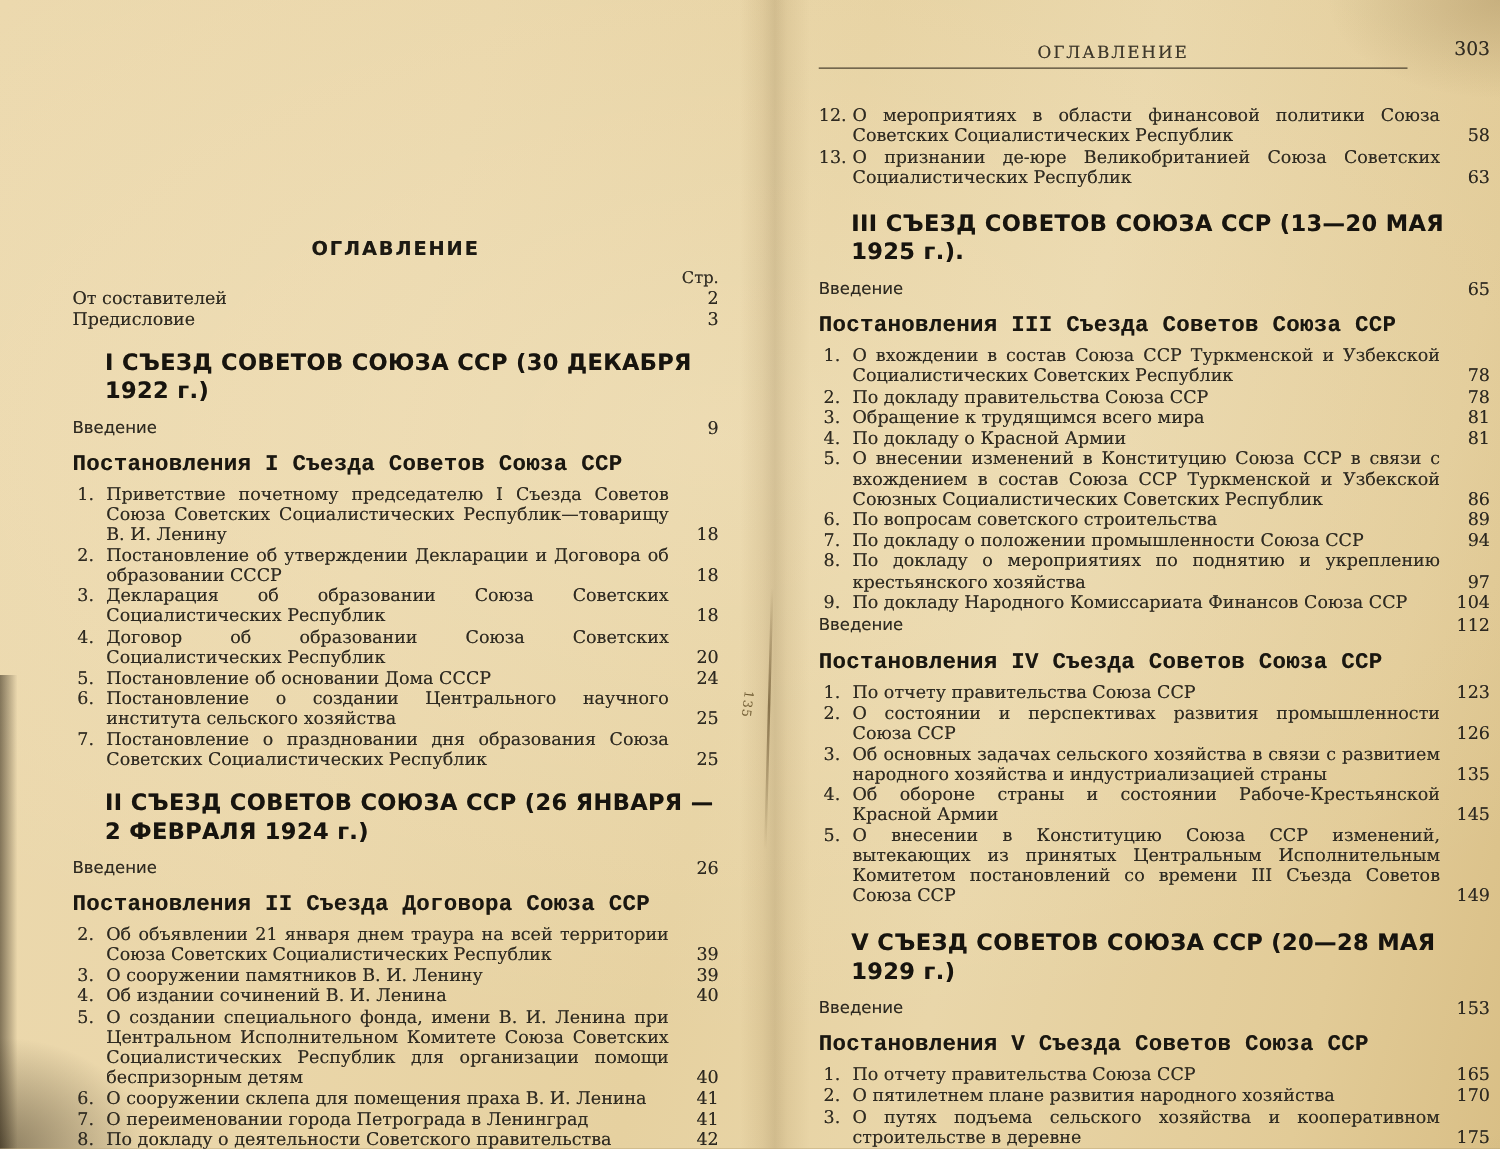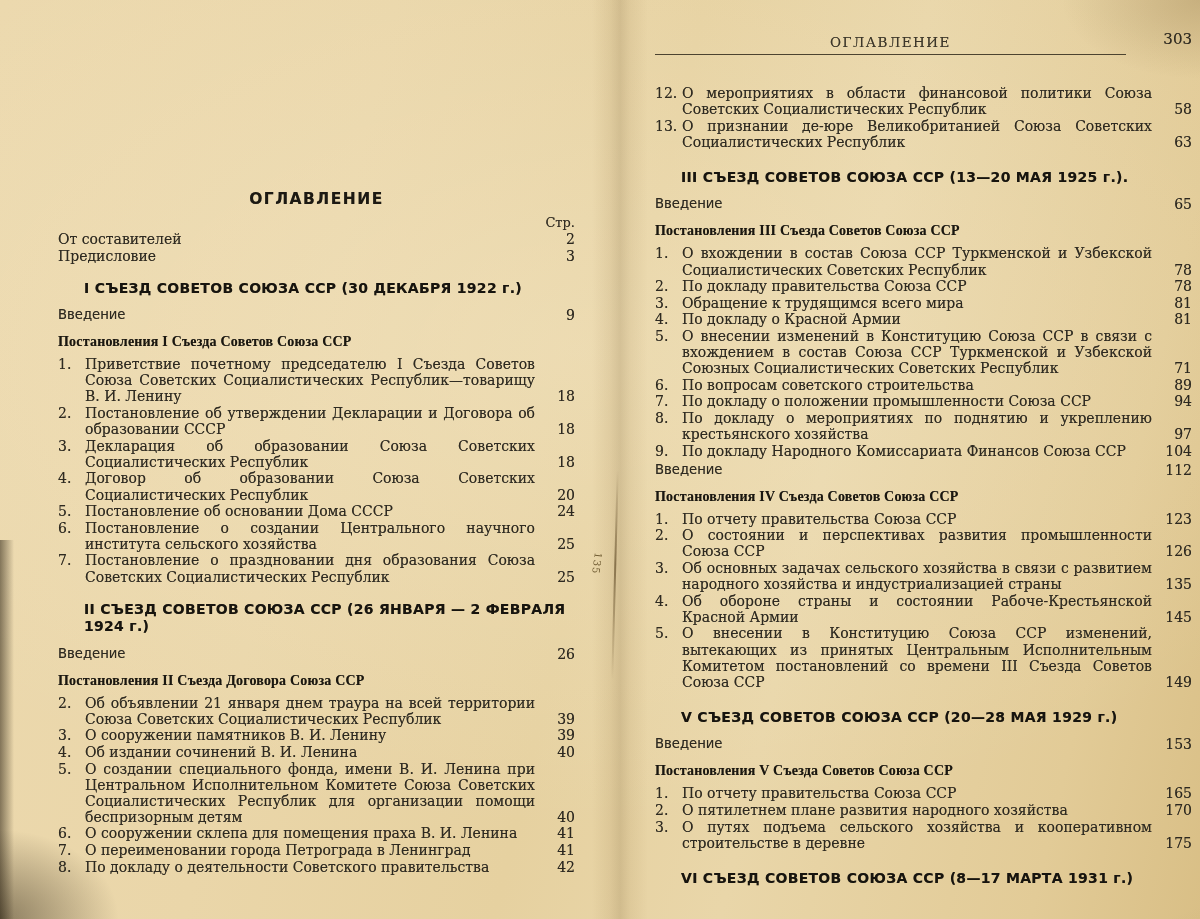--- a/index.html
+++ b/index.html
@@ -58,41 +58,41 @@
 
   .run-header{display:flex;align-items:flex-end;margin-bottom:30px;}
   .run-rule{
     flex:1;text-align:center;border-bottom:1.6px solid #4c4330;
     padding-bottom:4px;font-size:13.5px;letter-spacing:1.5px;color:#3d372a;
   }
   .run-page{width:66px;text-align:right;font-size:15px;padding-bottom:7px;color:#312c22;}
 
   .s-heading{
     font-family:"DejaVu Sans","Liberation Sans",sans-serif;
-    font-weight:700;font-size:14px;letter-spacing:0.3px;line-height:1.25;
+    font-weight:700;font-size:18px;letter-spacing:0.3px;line-height:1.25;
     color:#17140e;margin:16px 0 9px 0;padding-left:26px;
   }
   .page-right .s-heading{margin:19px 0 9px 0;}
   .s-sub{
-    font-family:Liberation Serif, serif;
-    font-weight:700;font-size:14px;letter-spacing:0.2px;
+    font-family:Liberation Mono, monospace;
+    font-weight:700;font-size:18px;letter-spacing:0.2px;
     color:#1a1710;margin:11px 0 6px 0;
   }
 
   .entries{margin:0;}
   .preamble{margin-bottom:9px;}
   .cont-block{margin-bottom:12px;}
 
   .entry{
     display:grid;grid-template-columns:1fr 36px;column-gap:4px;
     align-items:end;font-size:14px;line-height:16.1px;margin:0.5px 0;
   }
   .ebody{text-align:justify;padding-left:27px;text-indent:-27px;}
   .entry.nonum .ebody{padding-left:0;text-indent:0;}
-  .enum{display:inline-block;width:21px;text-align:left;margin-right:6px;text-indent:0;}
+  .enum{display:inline-block;width:21px;text-align:center;margin-right:6px;text-indent:0;}
   .etext{}
   .entry.intro .etext{
     font-family:"DejaVu Sans","Liberation Sans",sans-serif;
     font-weight:400;font-size:13.2px;
   }
   .entry.intro{margin:2px 0 3px 0;}
   .leader{word-spacing:9px;margin-left:5px;color:#3e3a30;white-space:nowrap;display:inline-block;overflow:hidden;vertical-align:baseline;}
   .epage{text-align:right;color:#2c2820;}
 </style>
 </head>
@@ -236,21 +236,21 @@
           <div class="entry">
             <div class="ebody"><span class="enum">3.</span><span class="etext">Обращение к трудящимся всего мира</span><span class="leader"></span></div>
             <div class="epage">81</div>
           </div>
           <div class="entry">
             <div class="ebody"><span class="enum">4.</span><span class="etext">По докладу о Красной Армии</span><span class="leader"></span></div>
             <div class="epage">81</div>
           </div>
           <div class="entry">
             <div class="ebody"><span class="enum">5.</span><span class="etext">О внесении изменений в Конституцию Союза ССР в связи с вхождением в состав Союза ССР Туркменской и Узбекской Союзных Социалистических Советских Республик</span><span class="leader"></span></div>
-            <div class="epage">71</div>
+            <div class="epage">86</div>
           </div>
           <div class="entry">
             <div class="ebody"><span class="enum">6.</span><span class="etext">По вопросам советского строительства</span><span class="leader"></span></div>
             <div class="epage">89</div>
           </div>
           <div class="entry">
             <div class="ebody"><span class="enum">7.</span><span class="etext">По докладу о положении промышленности Союза ССР</span><span class="leader"></span></div>
             <div class="epage">94</div>
           </div>
           <div class="entry">

